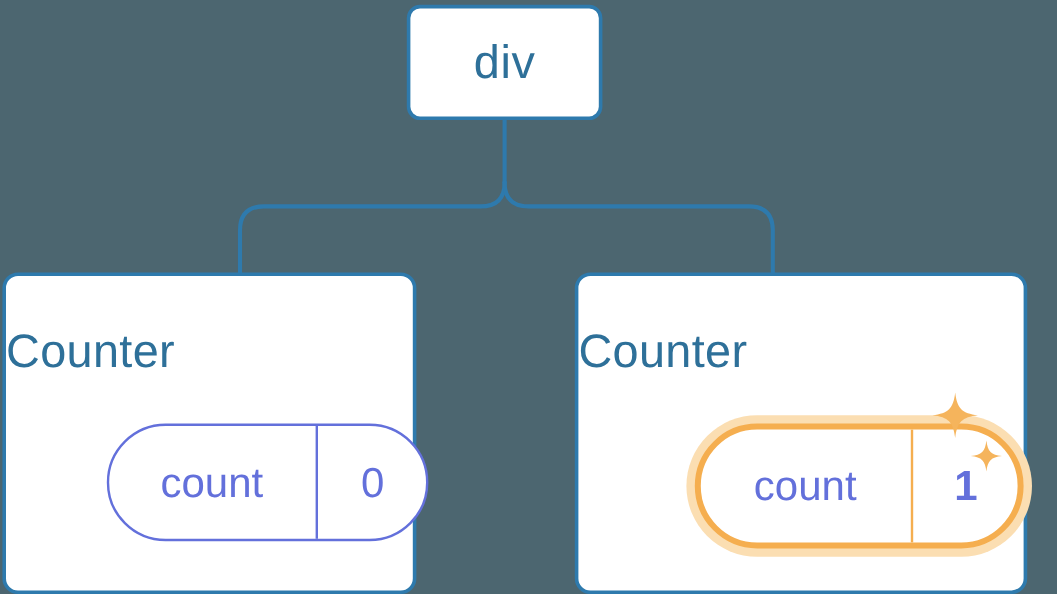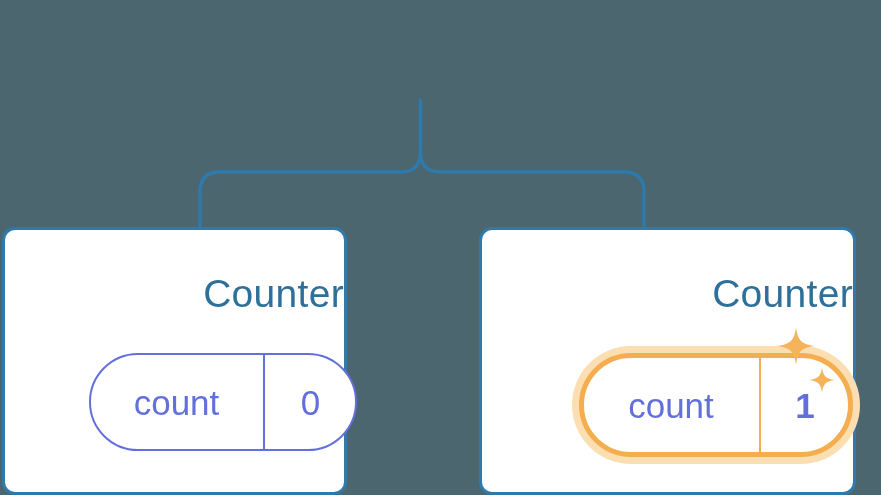--- a/index.html
+++ b/index.html
@@ -63,21 +63,21 @@
     z-index: 3;
   }
   .card-left  { left: 2px;   width: 345px; }
   .card-right { left: 479px; width: 377px; }
 
   .card-title {
     position: absolute;
     left: 0;
     right: 0;
     top: 44px;
-    text-align: right;
+    text-align: left;
     color: #2e7099;
     font-size: 39px;
     font-weight: 400;
     letter-spacing: 0.3px;
     line-height: 1;
   }
 
   
   .pill-wrap {
     position: absolute;
@@ -157,20 +157,23 @@
     <g fill="none" stroke="#2e7aad" stroke-width="3.4" stroke-linecap="round">
 
       <path d="M420.5 100 L420.5 152"></path>
 
       <path d="M420.5 152 Q420.5 172 400.5 172 L220 172 Q200 172 200 192 L200 228"></path>
 
       <path d="M420.5 152 Q420.5 172 440.5 172 L624 172 Q644 172 644 192 L644 228"></path>
     </g>
   </svg>
 
+  <div class="node-root">
+    <span class="node-root-label">div</span>
+  </div>
 
   <div class="card card-left">
     <div class="card-title">Counter</div>
     <div class="pill-wrap">
       <div class="pill pill-plain">
         <div class="pill-key">count</div>
         <div class="pill-divider"></div>
         <div class="pill-val">0</div>
       </div>
     </div>

